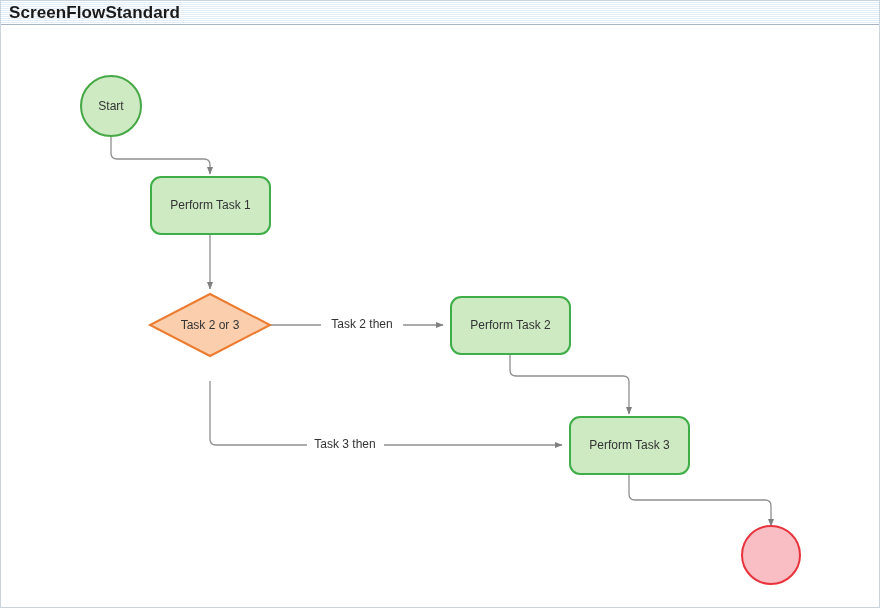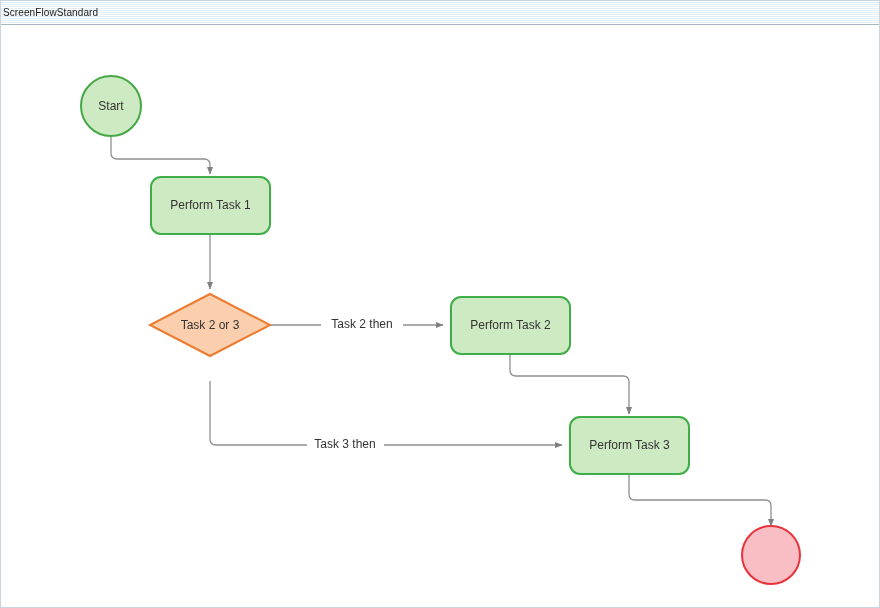--- a/index.html
+++ b/index.html
@@ -37,24 +37,24 @@
       to bottom,
       #ffffff 0px,
       #ffffff 1px,
       #e3edf5 1px,
       #e3edf5 2px
     );
     display: flex;
     align-items: center;
   }
   #title-bar .title-text {
-    font-size: 10px;
-    font-weight: normal;
+    font-size: 17px;
+    font-weight: bold;
     color: #1a1a1a;
-    padding-left: 2px;
+    padding-left: 8px;
     letter-spacing: 0.1px;
     line-height: 1;
   }
   
   #canvas {
     position: absolute;
     left: 0;
     top: 25px;
     width: 878px;
     height: 581px;

